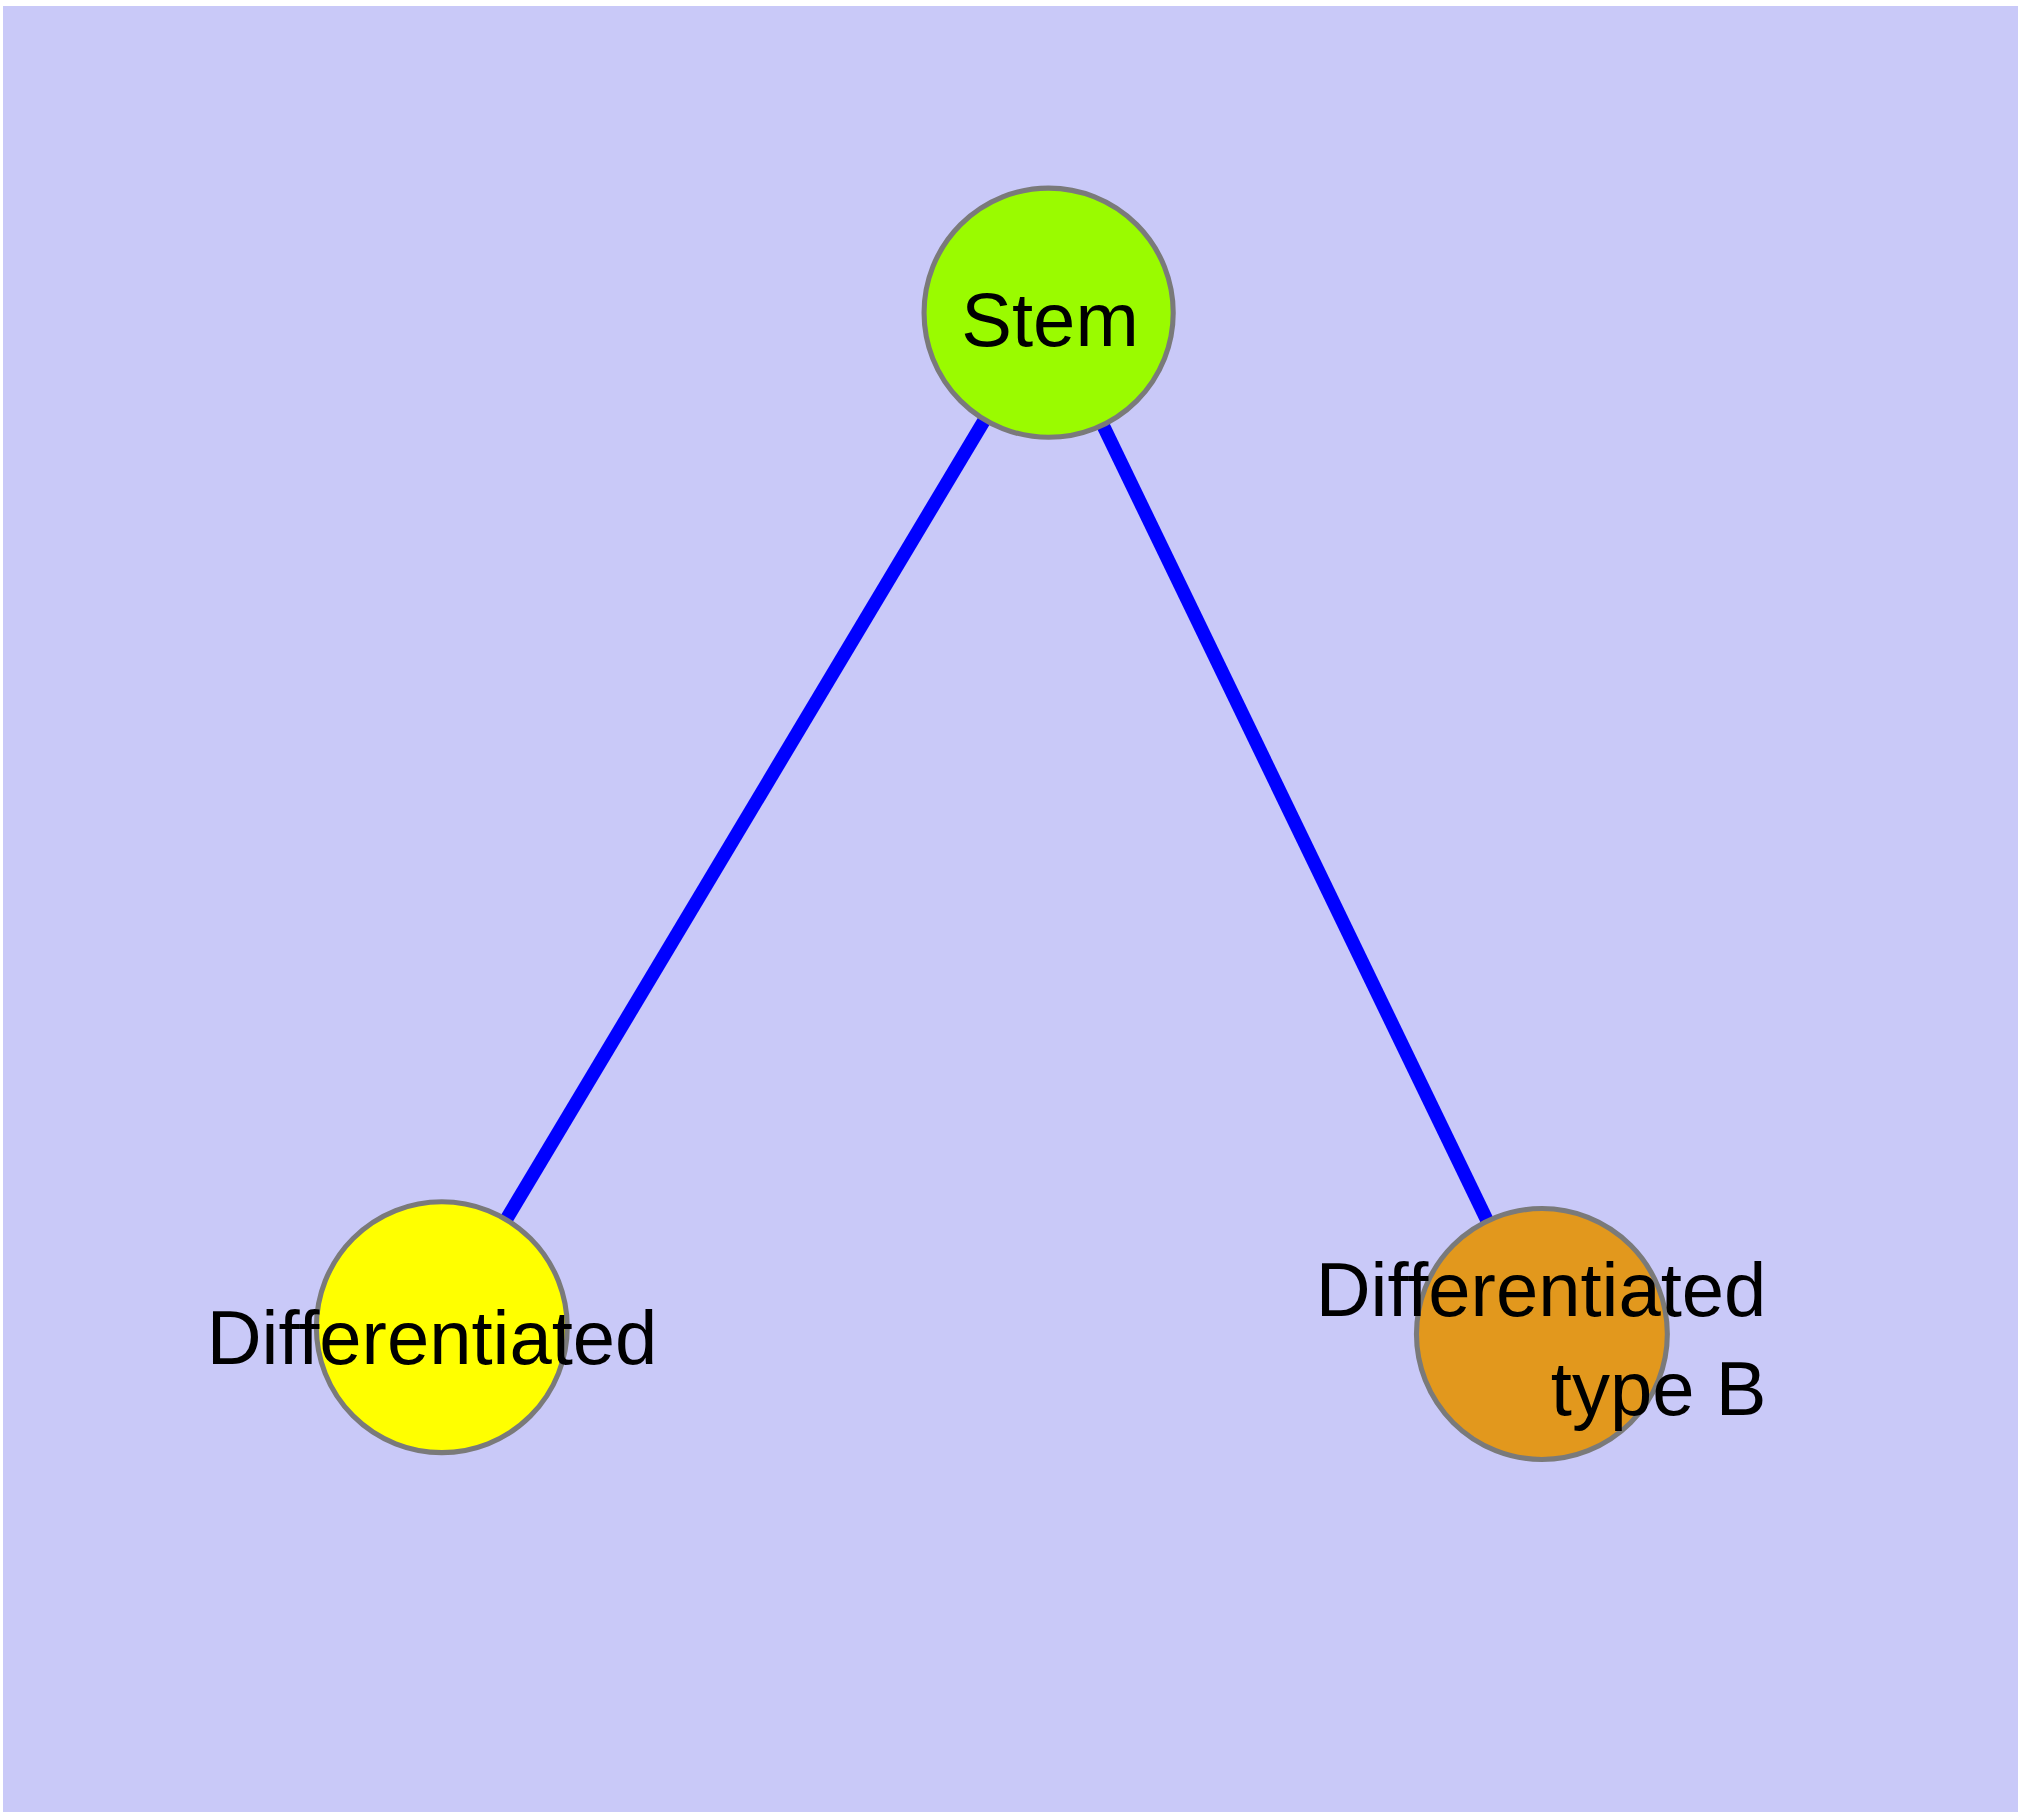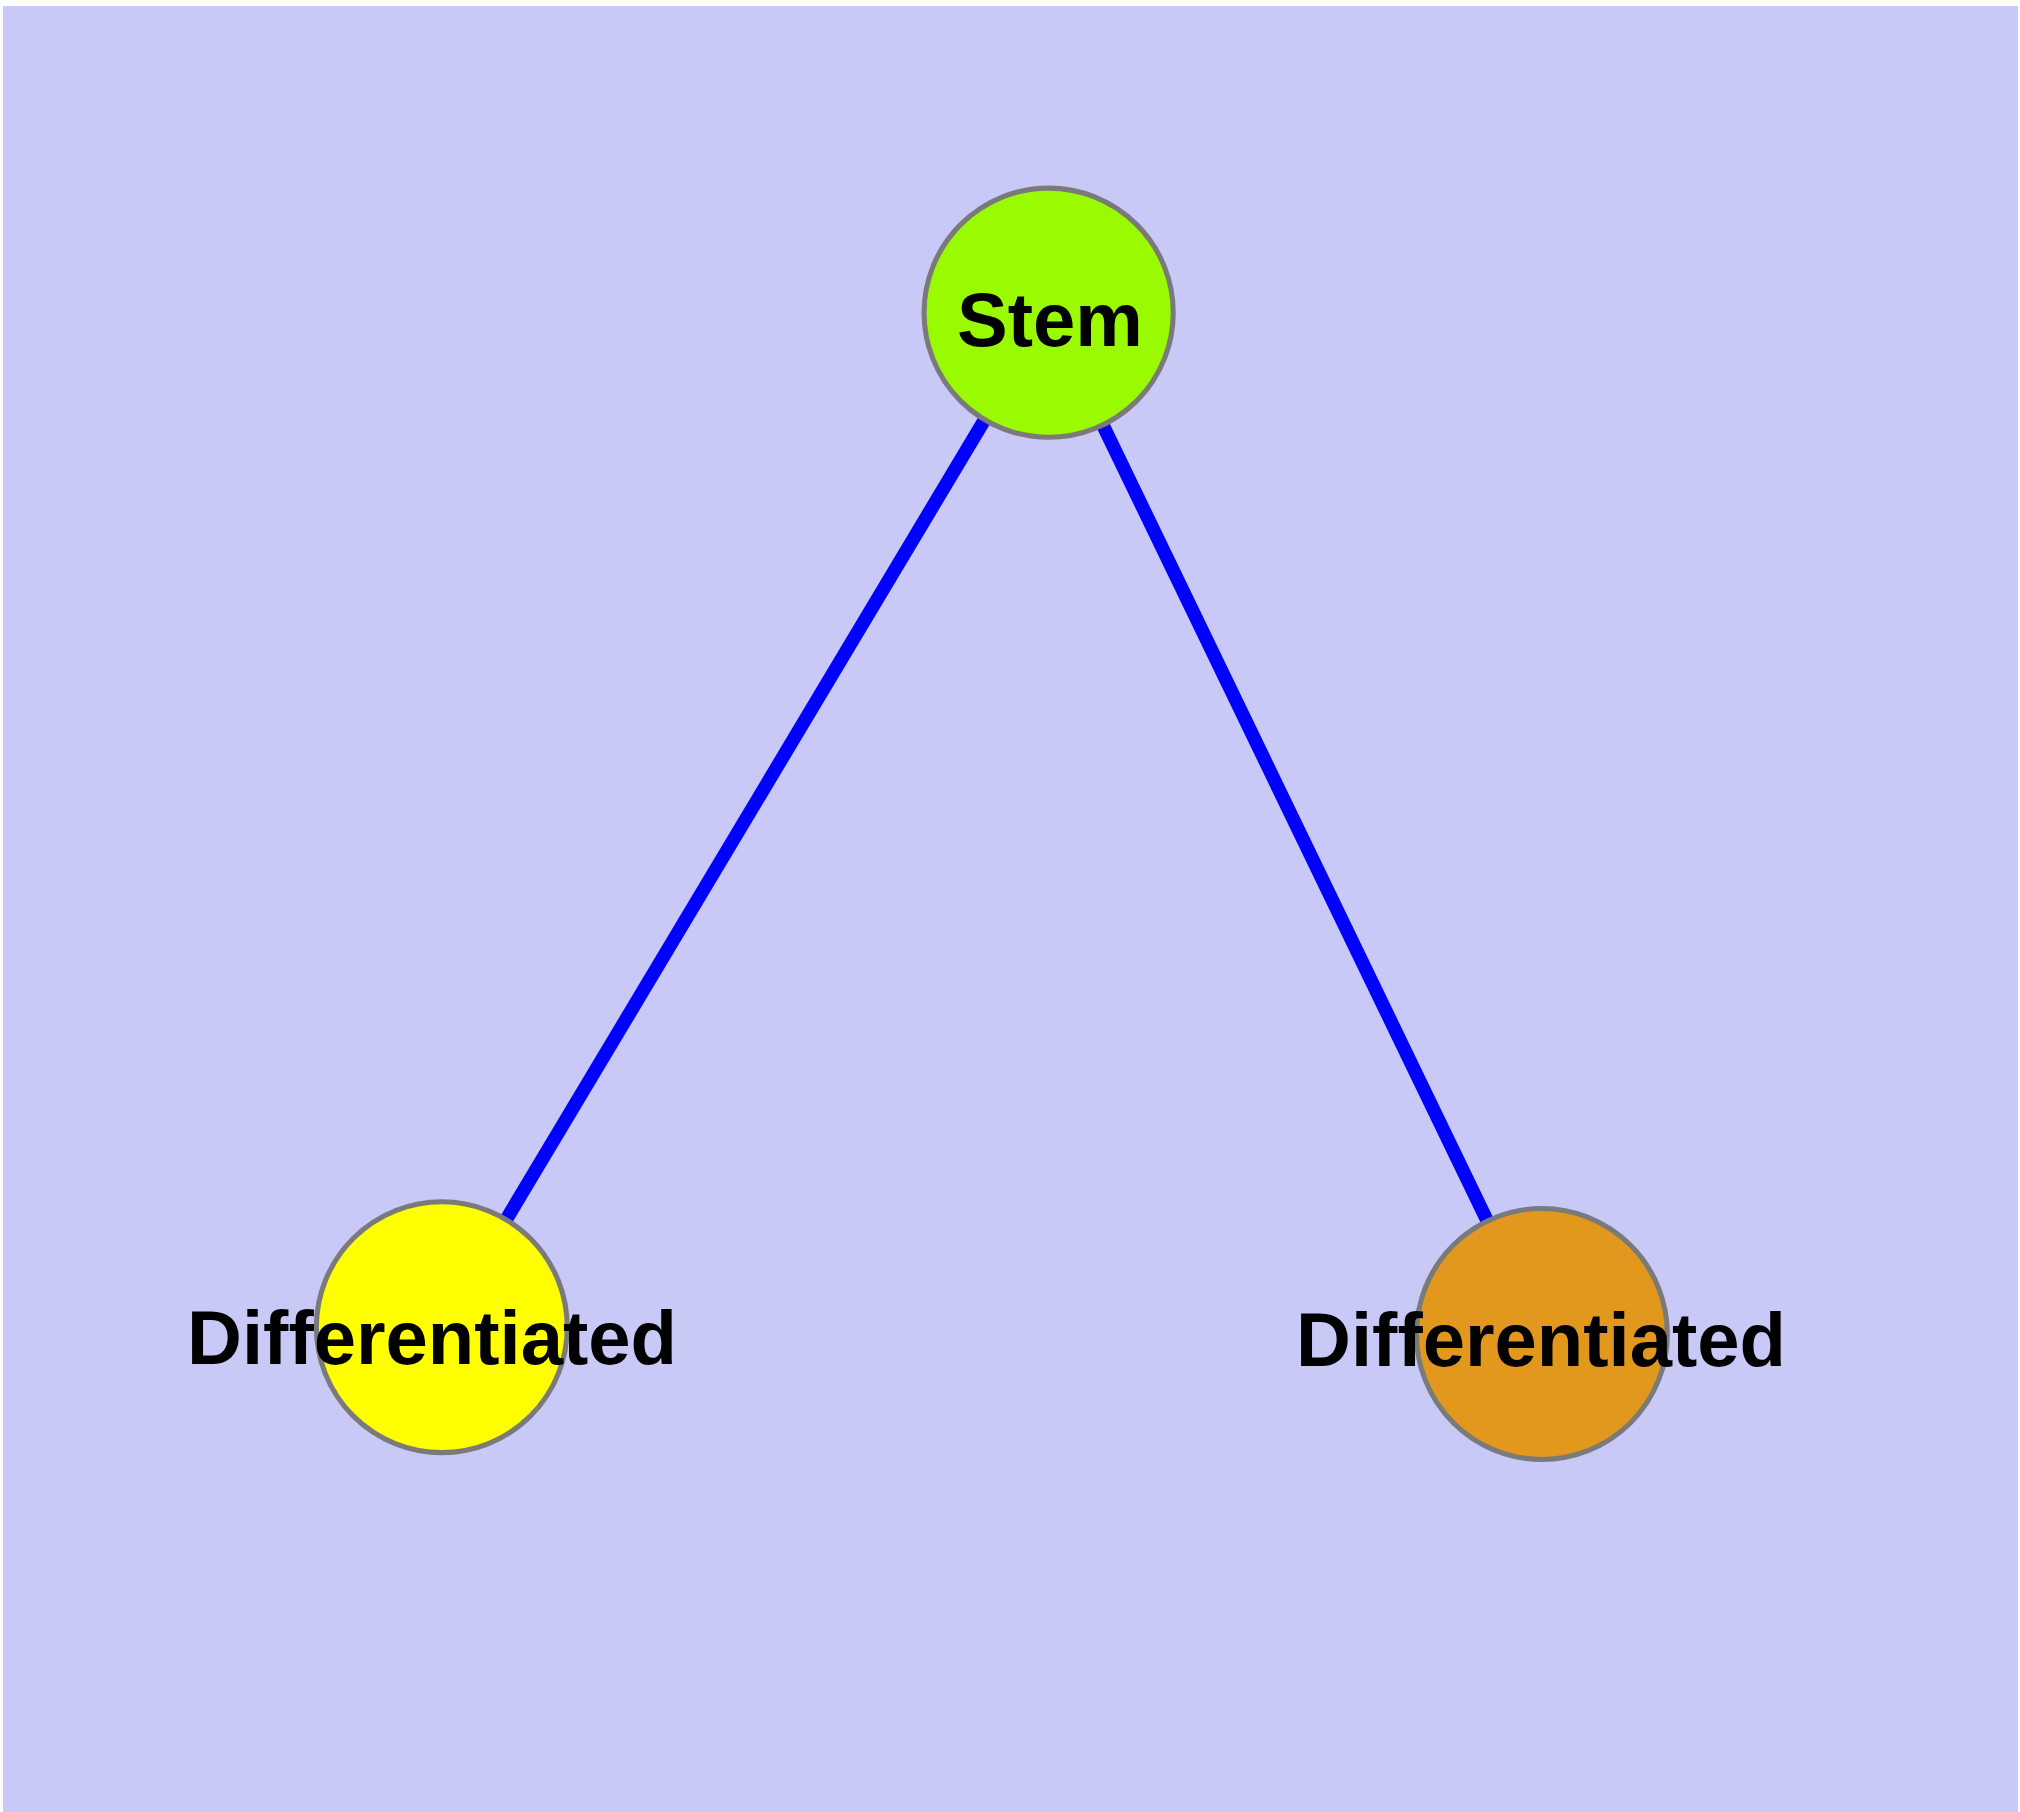--- a/index.html
+++ b/index.html
@@ -39,21 +39,21 @@
     stroke: var(--node_border, #7a7a7a);
     stroke-width: 6px;
   }
   .node-circle.stem   { fill: var(--node_stem,   #9afb00); }
   .node-circle.type-a { fill: var(--node_type_a, #ffff00); }
   .node-circle.type-b { fill: var(--node_type_b, #e2981d); }
 
   .node-label {
     position: absolute;
     transform: translate(-50%, -50%);
-    font-weight: bold;
+    font-weight: normal;
     font-size: 76px;
     line-height: 99px;
     color: var(--label_text, #000000);
     text-align: right;
     white-space: nowrap;
   }
   .node-label .label-line { display: block; }
 
   #label-stem   { left: 1050px; top: 319px;  }
   #label-type-a { left: 432px;  top: 1337px; }
@@ -79,16 +79,17 @@
   <div class="node-label" id="label-stem">
     <span class="label-line">Stem</span>
   </div>
 
   <div class="node-label" id="label-type-a">
     <span class="label-line">Differentiated</span>
   </div>
 
   <div class="node-label" id="label-type-b">
     <span class="label-line">Differentiated</span>
+    <span class="label-line">type B</span>
   </div>
 
 </div>
 
 
 </body></html>

